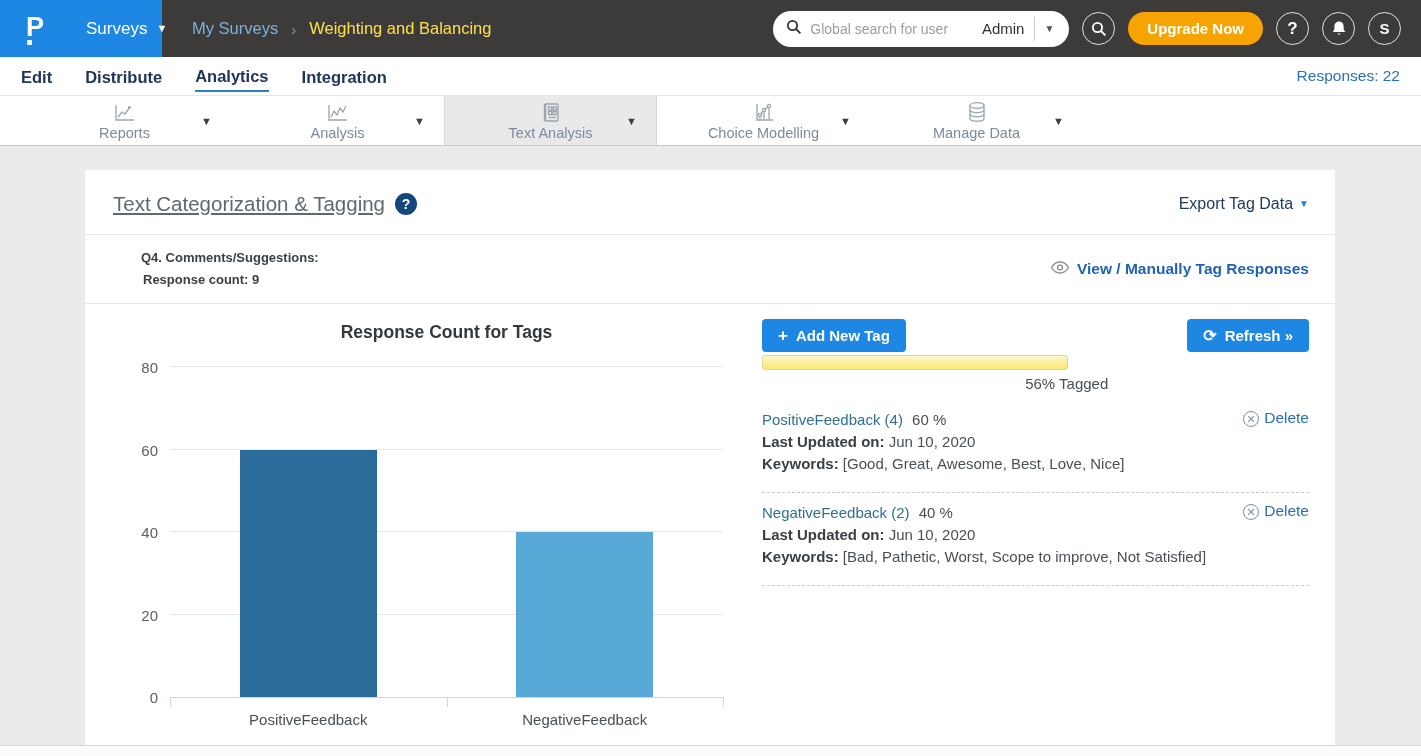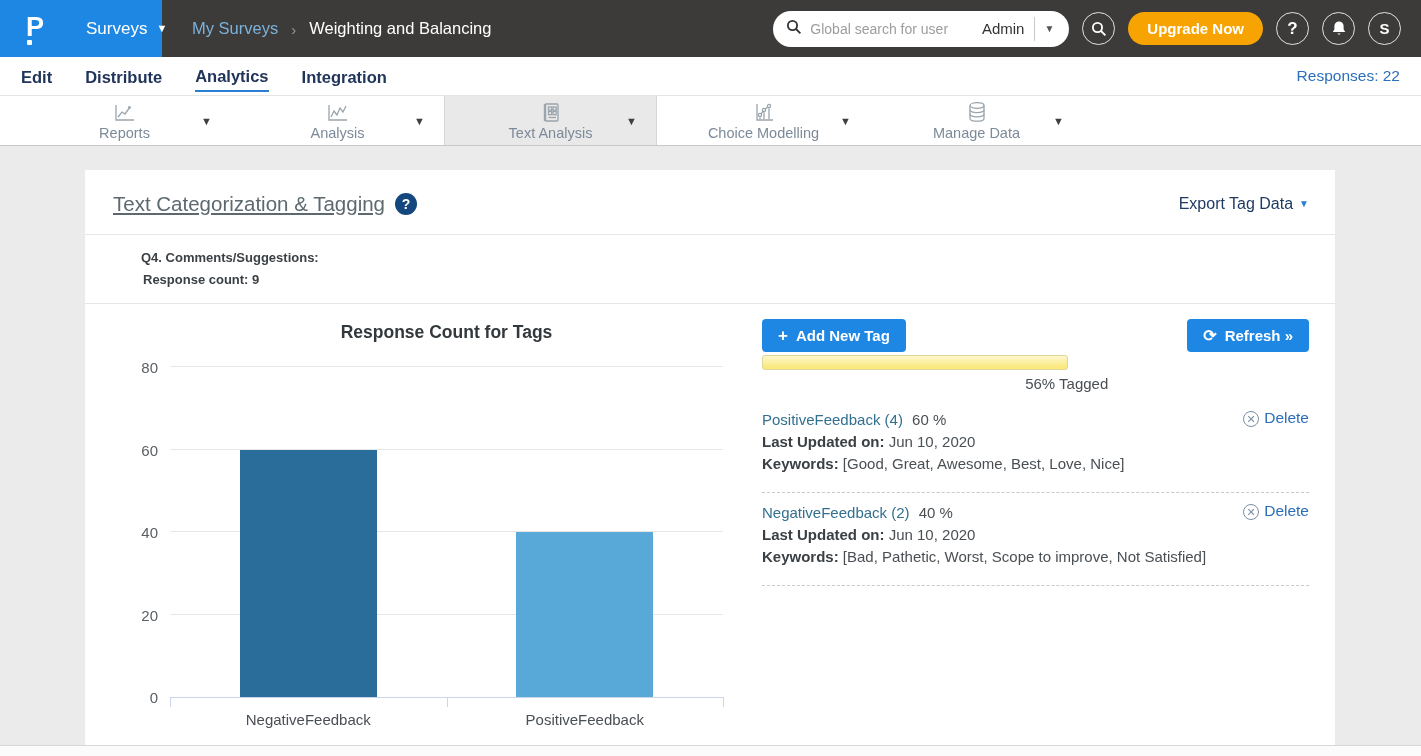--- a/index.html
+++ b/index.html
@@ -11,21 +11,21 @@
   .logo-area { width:162px; height:100%; background:#1e87e4; display:flex; align-items:center; padding-left:26px; cursor:pointer; }
   .logo-glyph { position:relative; width:22px; height:30px; margin-right:14px; }
   .logo-glyph .pshape { color:#fff; font-weight:bold; font-size:27px; line-height:27px; }
   .logo-glyph .pdot { position:absolute; left:1px; bottom:-1px; width:5px; height:5px; background:#fff; border-radius:1px; }
   .logo-area .product { color:#fff; font-size:17px;margin-left:28px; }
   .caret { display:inline-block; font-size:10px; line-height:1; }
   .logo-area .caret { color:#fff; margin-left:9px; font-size:11px; }
   .breadcrumb { display:flex; align-items:flex-end; margin-left:30px; font-size:16.5px; }
   .crumb-parent { color:#7ab2dc; cursor:pointer; }
   .crumb-sep { color:#9a9a9a; margin:0 13px; font-size:15px; }
-  .crumb-current { color:#ffffff; }
+  .crumb-current { color:#fde047; }
   .topbar-right { margin-left:auto; display:flex; align-items:center; gap:13px; padding-right:20px; }
   .search-pill { width:296px; height:36px; background:#fff; border-radius:18px; display:flex; align-items:center; padding:0 6px 0 13px; }
   .search-pill .mag { flex:0 0 auto; margin-right:8px; }
   .search-pill input { border:0; outline:0; flex:1; font-size:14px; color:#444; font-family:"Liberation Sans",sans-serif; min-width:0; }
   .search-pill input::placeholder { color:#9d9d9d; }
   .search-scope { color:#333; font-size:15px; margin:0 10px 0 4px; cursor:pointer; }
   .pill-divider { width:1px; height:24px; background:#c9c9c9; }
   .pill-caret { color:#555; padding:0 9px; cursor:pointer; }
   .circle-btn { width:33px; height:33px; border-radius:50%; border:1.5px solid rgba(255,255,255,.85); display:flex; align-items:center; justify-content:center; color:#fff; cursor:pointer; flex:0 0 auto; }
   .upgrade-btn { height:33px; border:0; border-radius:17px; background:#f7a402; color:#fff; font-weight:bold; font-size:15px; padding:0 19px; cursor:pointer; font-family:"Liberation Sans",sans-serif; }
@@ -235,20 +235,29 @@
         <span>Export Tag Data</span>
         <span class="caret">▼</span>
       </span>
     </div>
 
     <div class="question-row">
       <div class="q-left">
         <div>Q4. Comments/Suggestions:</div>
         <div class="q-line2">Response count: 9</div>
       </div>
+      <span class="view-link">
+        <span class="eye">
+          <svg width="20" height="13" viewBox="0 0 20 13">
+              <path d="M1.5 6.5 C4 2.2 7 1 10 1 s6 1.2 8.5 5.5 C16 10.8 13 12 10 12 s-6 -1.2 -8.5 -5.5 z"></path>
+              <circle cx="10" cy="6.5" r="2.4"></circle>
+            </svg>
+        </span>
+        <span>View / Manually Tag Responses</span>
+      </span>
     </div>
 
     <div class="content-row">
 
       <div class="chart">
         <div class="chart-title">Response Count for Tags</div>
         <div class="plot-wrap">
           <div class="plot" id="plot">
               <span class="ytick" style="bottom: calc(0%); top: auto; transform: translateY(50%);">0</span>
               <div class="gridline" style="bottom: 25%;"></div>
@@ -266,22 +275,22 @@
                 <div class="bar-slot">
                   <div class="bar" style="height: 50%; background: rgb(88, 169, 216);"></div>
                 </div>
               </div>
               <div class="xtick" style="left: 0%;"></div>
               <div class="xtick" style="left: 50%;"></div>
               <div class="xtick" style="left: 100%;"></div>
             </div>
         </div>
         <div class="xlabels">
+          <span class="xlabel">PositiveFeedback</span>
           <span class="xlabel">NegativeFeedback</span>
-          <span class="xlabel">PositiveFeedback</span>
         </div>
       </div>
 
       <div class="tags-panel">
         <div class="tp-buttons">
           <button class="btn-blue">
             <span class="plus">+</span>
             <span>Add New Tag</span>
           </button>
           <span class="spacer"></span>

